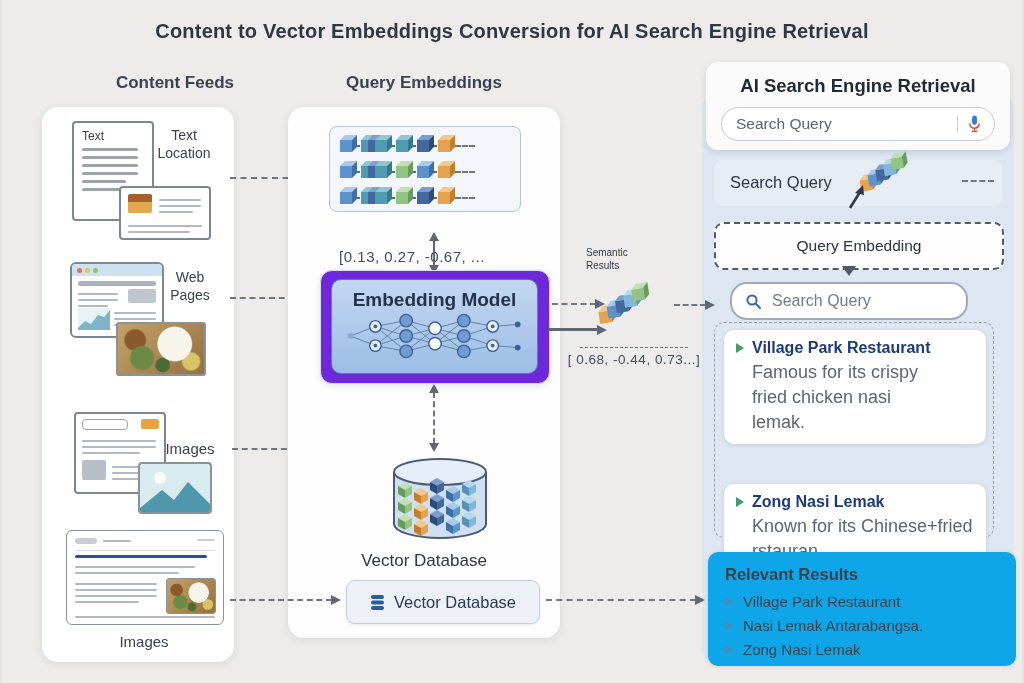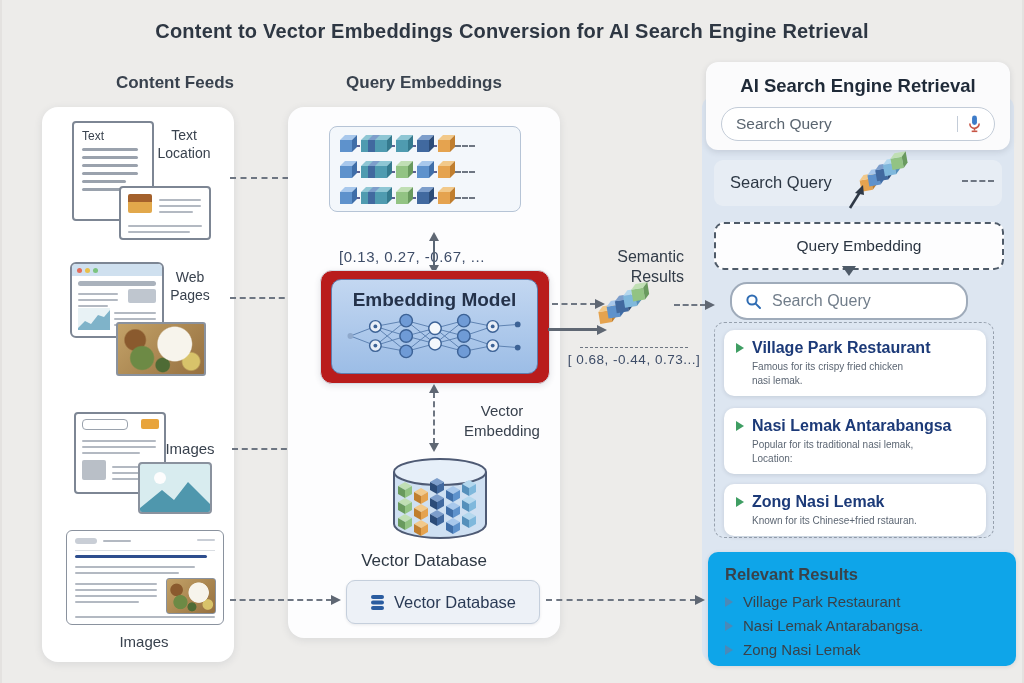--- a/index.html
+++ b/index.html
@@ -37,58 +37,58 @@
   .k-lblue{--f:#7fb8dc;--t:#b4d8ee;--s:#5590bb;}
   .cuberow{display:flex;align-items:center;height:18px;}
   .cuberow .seg{width:7px;border-top:2px solid #5c6292;margin:0 1px;}
   .chain{display:flex;}
   .chain .kube + .kube{margin-left:-5px;}
   .cubestack{display:flex;align-items:flex-end;transform:rotate(-9deg);}
   .cubestack .kube{margin-left:-3px;}
   
   .vectxt{font-size:15px;color:#3e4d68;text-align:center;letter-spacing:.5px;}
   
-  .model-outer{background:#b91c1c;border:1px solid #d6dde6;border-radius:12px;box-shadow:0 2px 6px rgba(40,50,70,.12);}
+  .model-outer{background:#6d28d9;border:1px solid #d6dde6;border-radius:12px;box-shadow:0 2px 6px rgba(40,50,70,.12);}
   .model-inner{background:linear-gradient(180deg,#c3d7f1,#9cbde6);border:1.5px solid #5f7cae;border-radius:10px;text-align:center;}
   .model-label{font-size:19px;font-weight:600;color:#24324a;padding-top:9px;}
   
   .vdb-btn{display:flex;align-items:center;justify-content:center;gap:9px;background:#edf1f7;border:1.5px solid #c5cfdc;border-radius:9px;box-shadow:0 1px 3px rgba(40,50,70,.10);font-size:16.5px;font-weight:500;color:#2a3a55;}
   
   .rpanel{background:#dde6f1;border-radius:12px;}
   .hcard{background:#fbfbfc;border-radius:12px;box-shadow:0 2px 6px rgba(40,50,70,.14);}
   .hcard h2{margin:13px 0 0;text-align:center;font-size:18.5px;font-weight:700;color:#1f2a38;}
   .pill{display:flex;align-items:center;background:#fff;border:1.5px solid #c3ccd8;border-radius:17px;}
   .pill .ph{flex:1;font-size:15.5px;color:#5a6570;padding-left:14px;}
   .qbar{background:#e7edf4;border-radius:9px;}
   .qbar .lbl{font-size:16.5px;font-weight:500;color:#2c3744;}
   .dashbox{background:#fdfdfe;border:2px dashed #4e5a68;border-radius:10px;display:flex;align-items:center;justify-content:center;font-size:15.5px;color:#2a3441;}
   .results-wrap{border:1.5px dashed #97a1ae;border-radius:10px;}
   .rescard{position:absolute;background:#fff;border-radius:10px;box-shadow:0 1px 4px rgba(40,50,70,.14);padding:9px 12px 8px;}
   .rescard .trow{display:flex;align-items:center;gap:8px;}
   .tri{width:0;height:0;border-top:5px solid transparent;border-bottom:5px solid transparent;border-left:8px solid #3f9e63;}
   .tri.blue{border-left-color:#4b89b8;}
   .rtitle{font-size:16px;font-weight:700;color:#1c3a78;}
-  .rdesc{font-size:10px;color:#5c6673;line-height:1.4;margin:3px 0 0 16px;}
+  .rdesc{font-size:18px;color:#5c6673;line-height:1.4;margin:3px 0 0 16px;}
   .ybox{background:#0ea5e9;border-radius:10px;box-shadow:0 1px 4px rgba(40,50,70,.12);padding:13px 17px;}
   .ybox h3{margin:0 0 9px;font-size:16.5px;font-weight:600;color:#39424a;}
   .yrow{display:flex;align-items:center;gap:10px;font-size:15px;color:#39424a;margin-top:7px;}
   
   .food{border:2px solid #8a929e;border-radius:3px;
     background:
       radial-gradient(circle at 66% 40%,#f7f4ec 0 26%,rgba(0,0,0,0) 28%),
       radial-gradient(circle at 28% 68%,#6d8a45 0 16%,rgba(0,0,0,0) 18%),
       radial-gradient(circle at 20% 32%,#8a5a2e 0 13%,rgba(0,0,0,0) 15%),
       radial-gradient(circle at 52% 82%,#4e6b35 0 11%,rgba(0,0,0,0) 13%),
       radial-gradient(circle at 85% 75%,#d8c36a 0 10%,rgba(0,0,0,0) 12%),
       linear-gradient(135deg,#c3a268,#96703f);}
   .browser{background:#fff;border:2px solid #7d8694;border-radius:6px;overflow:hidden;}
   .browser .bar{height:12px;background:#cfe0ef;display:flex;align-items:center;gap:3px;padding-left:5px;}
   .browser .bar i{width:5px;height:5px;border-radius:50%;display:block;}
   .imgicon{border:2px solid #8a929e;border-radius:4px;background:#d8ecef;overflow:hidden;}
-  .semlabel{font-size:16px;font-weight:500;color:#323c48;text-align:right;line-height:1.25;}
+  .semlabel{font-size:10px;font-weight:500;color:#323c48;text-align:left;line-height:1.25;}
 </style>
 </head>
 <body>
 
 <div class="stage">
 
   <div class="abs page-title">Content to Vector Embeddings Conversion for AI Search Engine Retrieval</div>
 
   <div class="abs col-head" style="left:40px;top:73px;width:192px;text-align:right;">Content Feeds</div>
   <div class="abs panel" style="left:40px;top:107px;width:192px;height:555px;"></div>
@@ -305,21 +305,20 @@
         <circle cx="182" cy="14" r="3" fill="#3c6296"></circle>
           <circle cx="182" cy="38" r="3" fill="#3c6296"></circle>
       </svg>
     </div>
   </div>
 
   <div class="abs harrow" style="left:550px;top:303px;width:44px;z-index:4;"></div>
   <div class="abs sarrow" style="left:546px;top:328px;width:50px;z-index:4;position:absolute;"></div>
 
   <div class="abs varrow dashed" style="left:431px;top:392px;height:52px;"></div>
-  <div class="abs" style="left:452px;top:401px;width:96px;text-align:center;font-size:15px;color:#39424e;line-height:1.35;">Vector Embedding</div>
 
   <svg class="abs" style="left:382px;top:452px;" width="112" height="96">
     <defs>
       <g id="kube">
         <polygon points="0,4 7,0 14,4 7,8" fill="var(--t,#a8c8ec)"></polygon>
         <polygon points="0,4 0,12 7,16 7,8" fill="var(--s,#3f6ea8)"></polygon>
         <polygon points="7,8 7,16 14,12 14,4" fill="var(--f,#5e92cc)"></polygon>
       </g>
     </defs>
     <path d="M10 20 v52 a46 14 0 0 0 92 0 v-52" fill="#cfe0f2" stroke="#4e5a74" stroke-width="2"></path>
@@ -414,27 +413,20 @@
 
   <div class="abs results-wrap" style="left:712px;top:322px;width:278px;height:214px;"></div>
 
   <div class="rescard" style="left:722px;top:330px;width:238px;">
     <div class="trow">
         <span class="tri"></span>
       <span class="rtitle">Village Park Restaurant</span>
       </div>
     <div class="rdesc" style="width:170px;">Famous for its crispy fried chicken nasi lemak.</div>
   </div>
-  <div class="rescard" style="left:722px;top:408px;width:238px;">
-    <div class="trow">
-        <span class="tri"></span>
-      <span class="rtitle">Nasi Lemak Antarabangsa</span>
-      </div>
-    <div class="rdesc" style="width:170px;">Popular for its traditional nasi lemak, Location:</div>
-  </div>
   <div class="rescard" style="left:722px;top:484px;width:238px;">
     <div class="trow">
         <span class="tri"></span>
       <span class="rtitle">Zong Nasi Lemak</span>
       </div>
     <div class="rdesc">Known for its Chinese+fried rstauran.</div>
   </div>
 
   <div class="abs ybox" style="left:706px;top:552px;width:274px;height:88px;">
     <h3>Relevant Results</h3>

